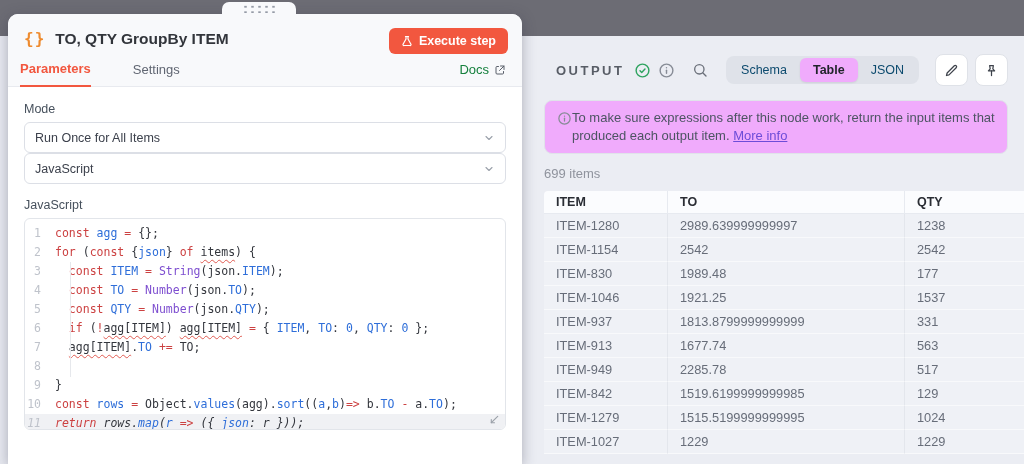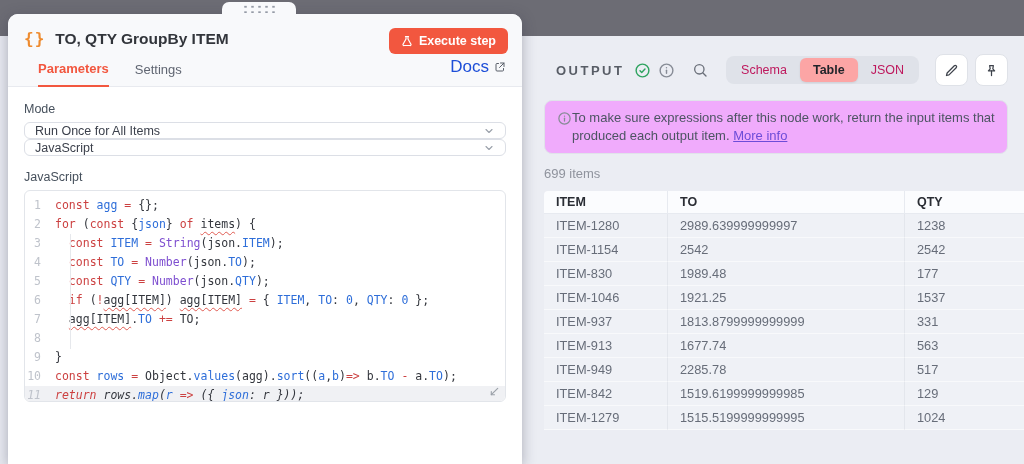--- a/index.html
+++ b/index.html
@@ -22,31 +22,31 @@
     border-radius:10px 10px 0 0; z-index:2; box-shadow:0 3px 14px rgba(50,50,70,.35); }
   .modal-header { position:relative; height:73px; background:#f8f9fb; border-radius:10px 10px 0 0;
     border-bottom:1px solid #e8eaef; }
   .title-row { display:flex; align-items:center; padding:15px 14px 0 16px; }
   .node-icon { font-family:"DejaVu Sans Mono", monospace; font-weight:bold; font-size:16px;
     color:var(--node-icon,#ee8b2f); letter-spacing:1px; }
   .node-title { margin-left:10px; font-size:15.5px; font-weight:bold; color:#32353b; }
   .execute-btn { position:absolute; right:14px; top:14px; height:26px; padding:0 12px;
     background:var(--accent,#f2573f); border:none; border-radius:6px; color:#fff; font-size:12.5px;
     font-weight:bold; display:flex; align-items:center; gap:6px; cursor:pointer; font-family:inherit; }
-  .tabs-row { position:absolute; left:30px; right:16px; bottom:0; display:flex; align-items:flex-end; }
+  .tabs-row { position:absolute; left:12px; right:16px; bottom:0; display:flex; align-items:flex-end;gap:16px; }
   .tab { font-size:13px; padding-bottom:9px; cursor:pointer; }
   .tab.active { color:var(--accent,#f2573f); font-weight:bold; border-bottom:2px solid var(--accent,#f2573f); margin-bottom:-1px; }
   .tab.inactive { color:#606672; margin-left:26px; }
-  .docs-link { margin-left:auto; font-size:17px; color:#1d4ed8; padding-bottom:9px; display:flex; align-items:center; gap:5px; cursor:pointer; }
+  .docs-link { margin-left:auto; font-size:13px; color:#15803d; padding-bottom:9px; display:flex; align-items:center; gap:5px; cursor:pointer; }
 
   .modal-body { padding:0 16px; }
   .field-label { font-size:12.5px; color:#46505c; margin:15px 0 6px; }
   .row-head { display:flex; align-items:center; justify-content:space-between; margin:13px 0 6px; }
   .row-head .field-label { margin:0; }
-  .select { height:17px; border:1px solid #dcdfe6; border-radius:6px; background:#fff; display:flex;
+  .select { height:31px; border:1px solid #dcdfe6; border-radius:6px; background:#fff; display:flex;
     align-items:center; justify-content:space-between; padding:0 10px; font-size:12.5px; color:#3c414c; cursor:pointer; }
   .kebab { display:flex; flex-direction:column; gap:2px; padding:2px 4px; cursor:pointer; }
   .kebab i { width:2.5px; height:2.5px; border-radius:50%; background:#c3c7cf; }
 
   
   .code-editor { margin-top:6px; border:1px solid #e2e5ea; border-radius:6px; height:212px;
     overflow:hidden; position:relative; background:#fff;
     font-family:"DejaVu Sans Mono", monospace; font-size:11.5px; }
   .code-lines { padding-top:5px; }
   .code-line { display:flex; line-height:19px; height:19px; white-space:pre; }
@@ -62,23 +62,23 @@
   .indent-guide { position:absolute; left:45px; top:43px; width:1px; height:115px; background:#e6e8ec; }
   .editor-corner { position:absolute; right:5px; bottom:4px; color:#9aa0a8; display:flex; cursor:pointer; }
 
   
   .out-header { display:flex; align-items:center; padding:18px 16px 0 22px; }
   .out-title { font-size:13px; font-weight:bold; letter-spacing:2.5px; color:#585d66;margin-left:12px; }
   .out-icons { display:flex; align-items:center; gap:7px; margin-left:10px; }
   .icon-btn { display:flex; align-items:center; justify-content:center; cursor:pointer; }
   .search-wrap { margin-left:auto; display:flex; color:#6a6f79; cursor:pointer; }
   .segmented { display:flex; background:#dfe2e9; border-radius:8px; padding:2px; margin-left:18px; }
-  .seg { border:none; background:transparent; font-family:inherit; font-size:12.5px; color:#be185d;
+  .seg { border:none; background:transparent; font-family:inherit; font-size:12.5px; color:#0c4a6e;
     padding:5px 13px; border-radius:6px; cursor:pointer; }
-  .seg.active { background:#fca5a5; color:#1f2329; font-weight:bold; box-shadow:0 1px 2px rgba(0,0,0,.08); }
+  .seg.active { background:#f0abfc; color:#1f2329; font-weight:bold; box-shadow:0 1px 2px rgba(0,0,0,.08); }
   .sq-btn { width:33px; height:32px; background:#fff; border:1px solid #dfe2e8; border-radius:8px;
     display:flex; align-items:center; justify-content:center; cursor:pointer; color:#3d424b; }
   .sq-btn.pencil { margin-left:16px; } .sq-btn.pin { margin-left:7px; }
 
   .banner { margin:14px 16px 0 22px; background:#f0abfc; border:1px solid #e0e3ea; border-radius:8px;
     padding:8px 12px; display:flex; gap:0; }
   .banner-text { font-size:13px; line-height:1.4; color:#4d5463; }
   .more-info { color:var(--link,#6d4cd8); text-decoration:underline; cursor:pointer; }
   .banner-icon { flex:none; margin-top:2px; color:#868b95; }
   .items-count { margin:12px 22px 0; font-size:13px; color:#8f939d; }
@@ -204,20 +204,25 @@
           </tr>
           <tr>
             <td>ITEM-842</td>
             <td>1519.6199999999985</td>
             <td>129</td>
           </tr>
           <tr>
             <td>ITEM-1279</td>
             <td>1515.5199999999995</td>
             <td>1024</td>
+          </tr>
+          <tr>
+            <td>ITEM-1027</td>
+            <td>1229</td>
+            <td>1229</td>
           </tr>
         </tbody>
     </table>
   </div>
 </div>
 
 <div class="drag-handle">
   <div class="drag-dots"></div>
 </div>
 

